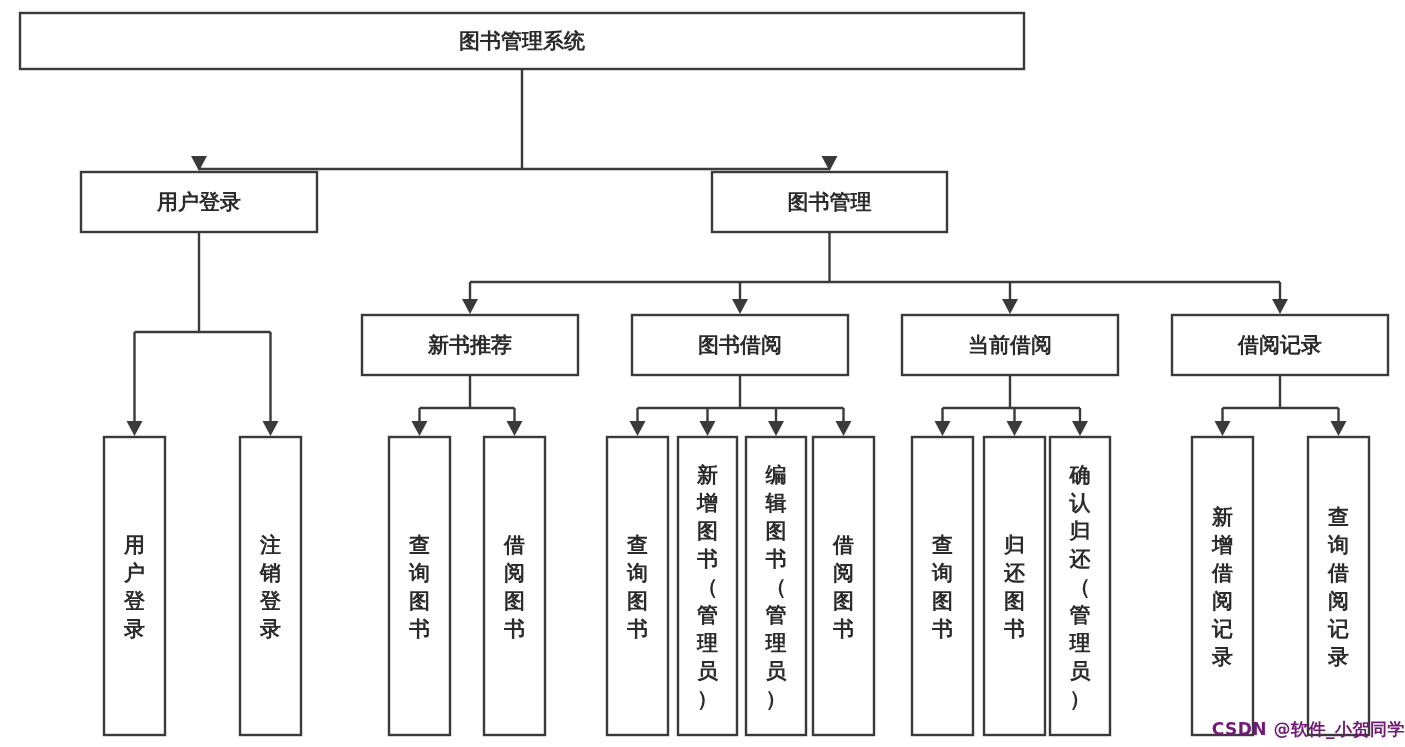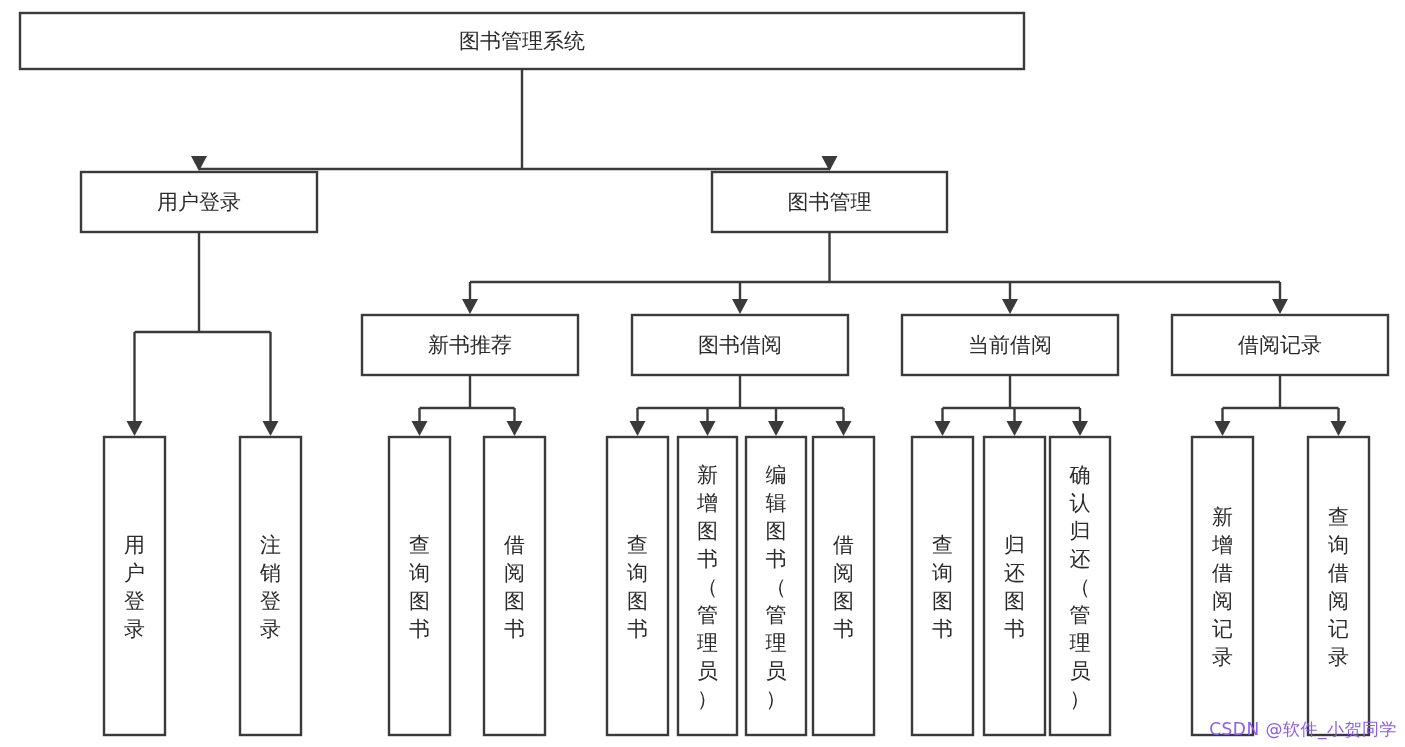--- a/index.html
+++ b/index.html
@@ -13,20 +13,21 @@
     position: relative;
     font-family: "DejaVu Sans", "Liberation Sans", sans-serif;
     overflow: hidden;
   }
   #diagram-root {
     position: absolute;
     left: 0;
     top: 0;
     width: 1405px;
     height: 747px;
+    font-weight: bold;
   }
   svg.flow {
     display: block;
     width: 1405px;
     height: 747px;
   }
   .node-box {
     fill: #ffffff;
     stroke: #3a3a3a;
     stroke-width: 2.4;
@@ -49,25 +50,25 @@
     dominant-baseline: middle;
   }
   .node-label-v {
     font-family: "DejaVu Sans", "Liberation Sans", sans-serif;
     font-size: 21px;
     fill: #2b2b2b;
     text-anchor: middle;
   }
   .watermark {
     position: absolute;
-    right: 8px;
+    right: 0;
     bottom: 6px;
     font-family: "DejaVu Sans", "Liberation Sans", sans-serif;
     font-size: 17px;
-    color: #8b5cf6;
+    color: #701a75;
     letter-spacing: 0.5px;
     white-space: nowrap;
     pointer-events: none;
   }
 </style>
 </head>
 <body>
 
 <div id="diagram-root">
   <svg class="flow" viewBox="0 0 1405 747" xmlns="http://www.w3.org/2000/svg">

